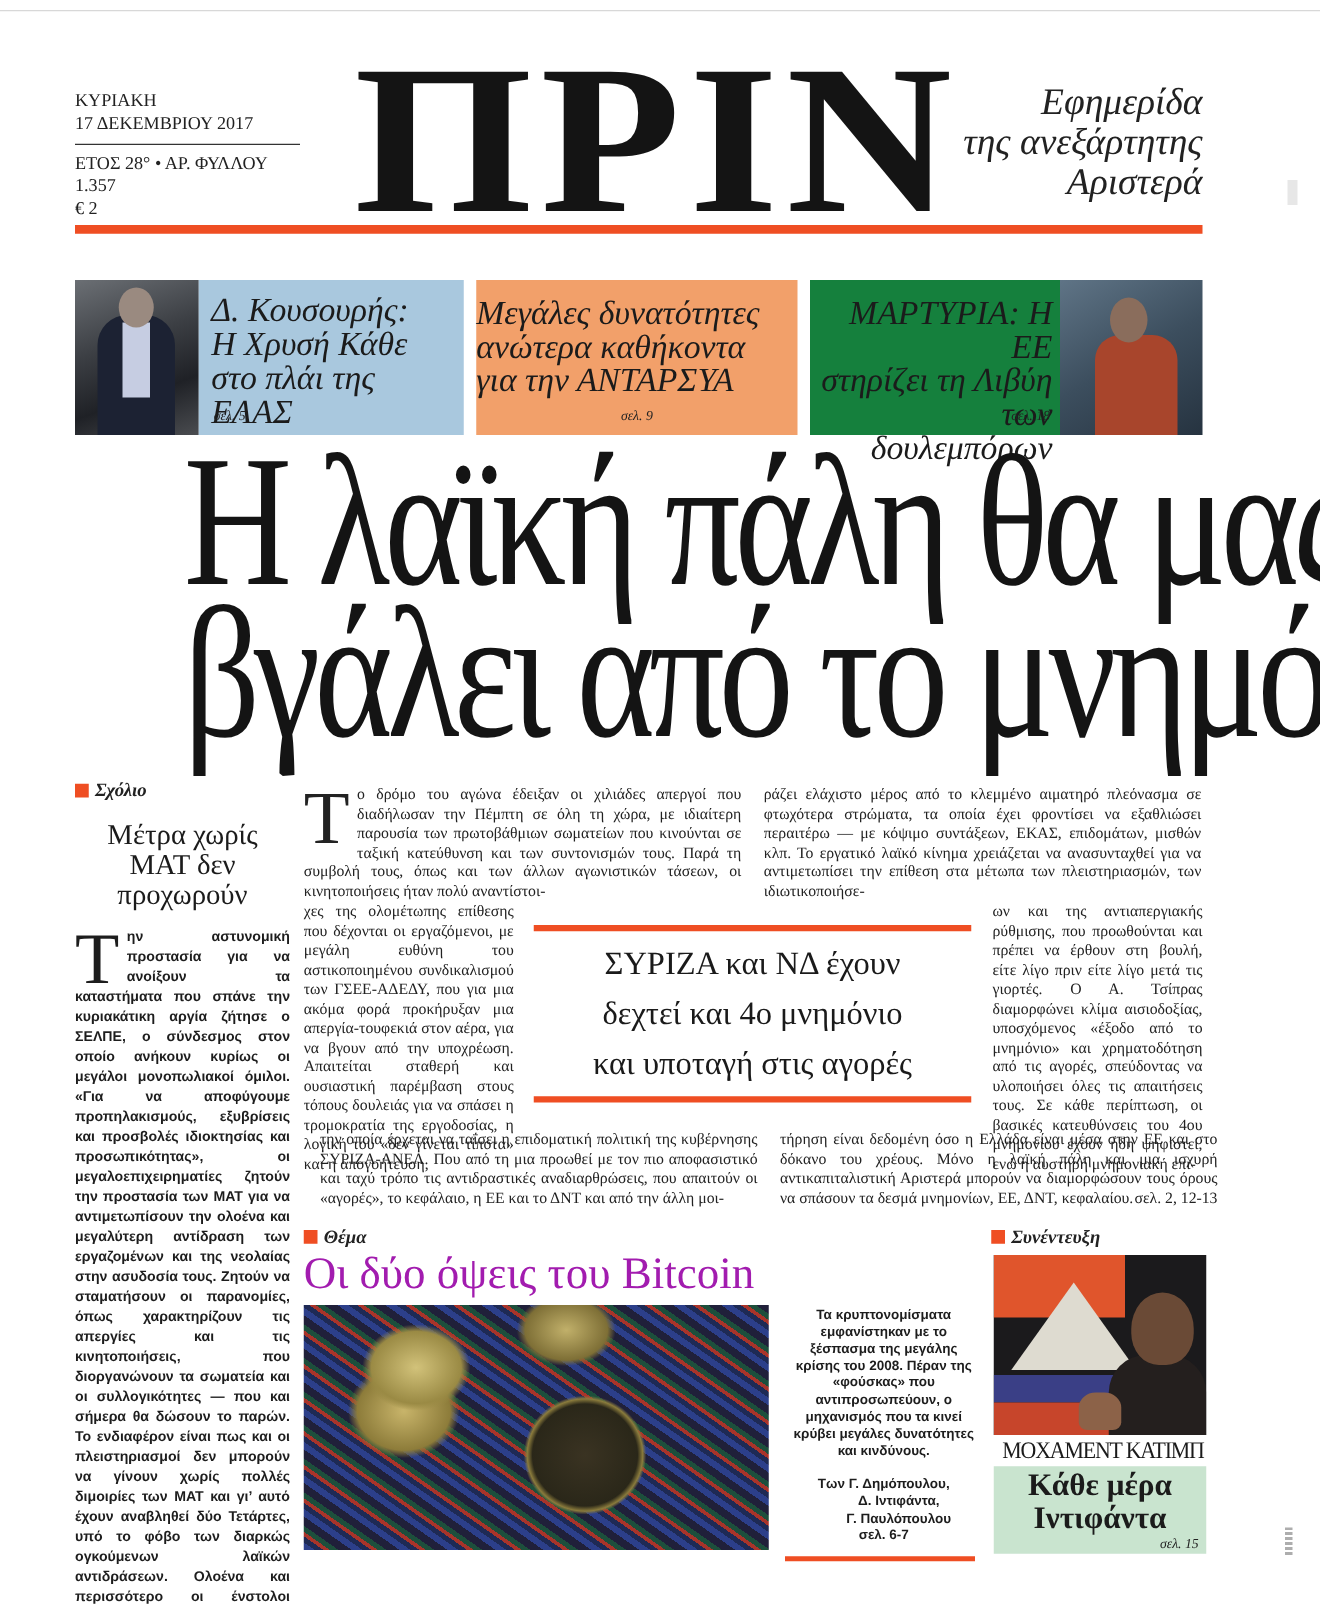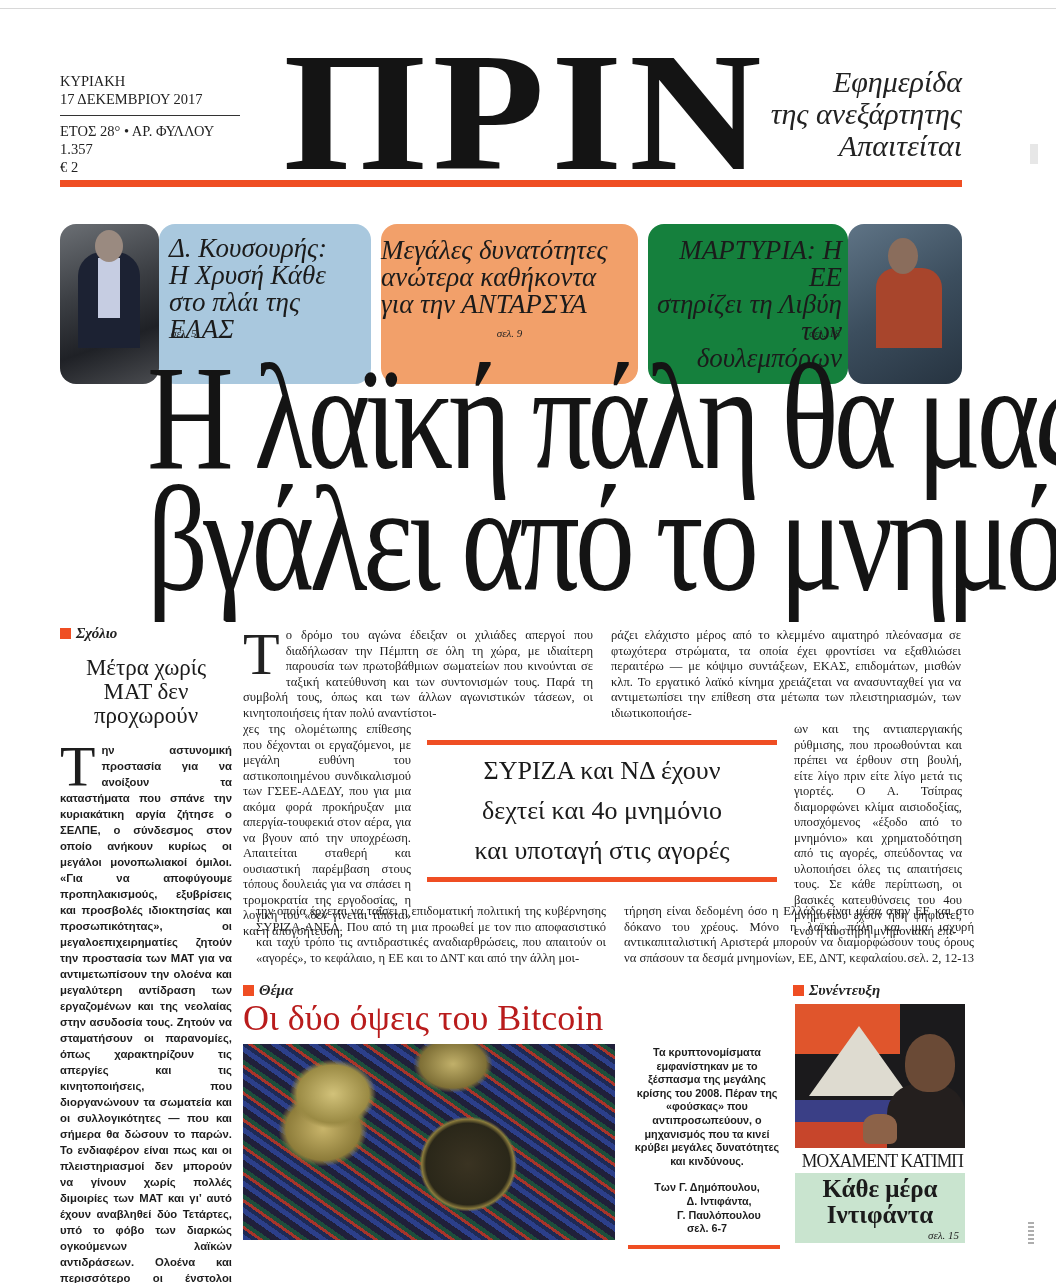--- a/index.html
+++ b/index.html
@@ -10,21 +10,21 @@
   .top-rule { left:0; top:8px; width:1056px; height:1px; background:#d8d8d8; }
 
   
   .mast-left { left:60px; top:72px; width:180px; font-family:"Liberation Serif", serif; font-size:14.5px; line-height:18px; color:#222; }
   .mast-left .sep { height:1px; background:#333; margin:7px 0 6px; width:180px; }
   .logo { left:300px; top:42px; width:420px; height:140px; text-align:center; font-family:"Liberation Serif", serif; font-weight:bold; font-size:170px; line-height:140px; letter-spacing:6px; color:#141414; transform:scaleX(1.08); transform-origin:center; }
   .tagline { left:770px; top:66px; width:192px; text-align:right; font-family:"Liberation Serif", serif; font-style:italic; font-size:30px; line-height:32px; color:#222; }
   .orange-rule { left:60px; top:180px; width:902px; height:7px; background:#ef4e23; }
 
   
-  .teaser { top:224px; height:160px;border-radius:16px; }
+  .teaser { top:224px; height:124px; }
   .t1-photo { left:60px; width:99px; background:linear-gradient(160deg,#6b6f74 0%,#3c3f44 40%,#1f2126 70%,#4a4c50 100%); }
   .t1-photo .suit { position:absolute; left:18px; top:28px; width:62px; height:96px; background:#1c2233; border-radius:24px 24px 0 0; }
   .t1-photo .shirt { position:absolute; left:38px; top:34px; width:22px; height:60px; background:#c6cde2; }
   .t1-photo .head { position:absolute; left:35px; top:6px; width:28px; height:32px; background:#9a8a80; border-radius:50%; }
   .t1-box { left:159px; width:212px; background:#a9c8de; }
   .t2-box { left:381px; width:257px; background:#f2a06a; }
   .t3-box { left:648px; width:200px; background:#15803d; }
   .t3-photo { left:848px; width:114px; background:linear-gradient(150deg,#5f7486 0%,#3c4e5e 50%,#263340 100%); }
   .t3-photo .vest { position:absolute; left:28px; top:44px; width:66px; height:80px; background:#a8452c; border-radius:20px 20px 0 0; }
   .t3-photo .face { position:absolute; left:40px; top:14px; width:30px; height:36px; background:#8a6d5c; border-radius:50%; }
@@ -62,21 +62,21 @@
   .art-bottom { left:243px; top:904px; width:718px; font-family:"Liberation Serif", serif; font-size:12.6px; line-height:15.5px; color:#222; text-align:justify; }
   .art-bottom .art-col { width:350px;margin-left:13px; }
 
   
   .pullquote { left:427px; top:740px; width:350px; text-align:center; }
   .pq-rule { height:5px; background:#ef4e23; }
   .pq-text { font-family:"Liberation Serif", serif; font-weight:normal; font-size:26px; line-height:40px; color:#1a1a1a; padding:6px 0 6px; }
 
   
   .bitcoin-label { left:243px; top:982px; }
-  .bitcoin-title { left:243px; top:998px; font-family:"Liberation Serif", serif; font-size:36px; line-height:40px; color:#b91c1c; }
+  .bitcoin-title { left:243px; top:998px; font-family:"Liberation Serif", serif; font-size:36px; line-height:40px; color:#a21caf; }
   .bitcoin-photo { left:243px; top:1044px; width:372px; height:196px; background:
       radial-gradient(ellipse 70px 68px at 225px 120px, #3a3322 0%, #2a2719 60%, #8a7b3c 66%, transparent 70%),
       radial-gradient(ellipse 60px 48px at 90px 50px, #d2c27a 0%, #9a8a44 60%, transparent 72%),
       radial-gradient(ellipse 62px 52px at 80px 85px, #c8b46a 0%, #8d7c3a 60%, transparent 72%),
       radial-gradient(ellipse 55px 40px at 210px 20px, #c1b06a 0%, #7e6f36 60%, transparent 72%),
       repeating-linear-gradient(35deg, #2c3f8a 0 5px, #1e2a55 5px 9px, #a8342a 9px 12px, #1d4f3c 12px 16px, #20203a 16px 22px);
   }
   .bitcoin-blurb { left:632px; top:1046px; width:150px; font-family:"Liberation Sans", sans-serif; font-weight:bold; font-size:10.8px; line-height:13.6px; color:#1d1d1d;text-align:center; }
   .bitcoin-authors { margin-top:13px; }
   .bitcoin-authors .ind { padding-left:24px; }
@@ -109,21 +109,21 @@
   <div>ΚΥΡΙΑΚΗ</div>
   <div>17 ΔΕΚΕΜΒΡΙΟΥ 2017</div>
   <div class="sep"></div>
   <div>ΕΤΟΣ 28° • ΑΡ. ΦΥΛΛΟΥ 1.357</div>
   <div>€ 2</div>
 </div>
 <div class="abs logo">ΠΡΙΝ</div>
 <div class="abs tagline">
   <div>Εφημερίδα</div>
   <div>της ανεξάρτητης</div>
-  <div>Απαιτείται</div>
+  <div>Αριστερά</div>
 </div>
 <div class="abs orange-rule"></div>
 <div class="abs edge-mark"></div>
 
 <div class="abs teaser t1-photo">
   <div class="suit"></div>
   <div class="shirt"></div>
   <div class="head"></div>
 </div>
 <div class="abs teaser t1-box">

